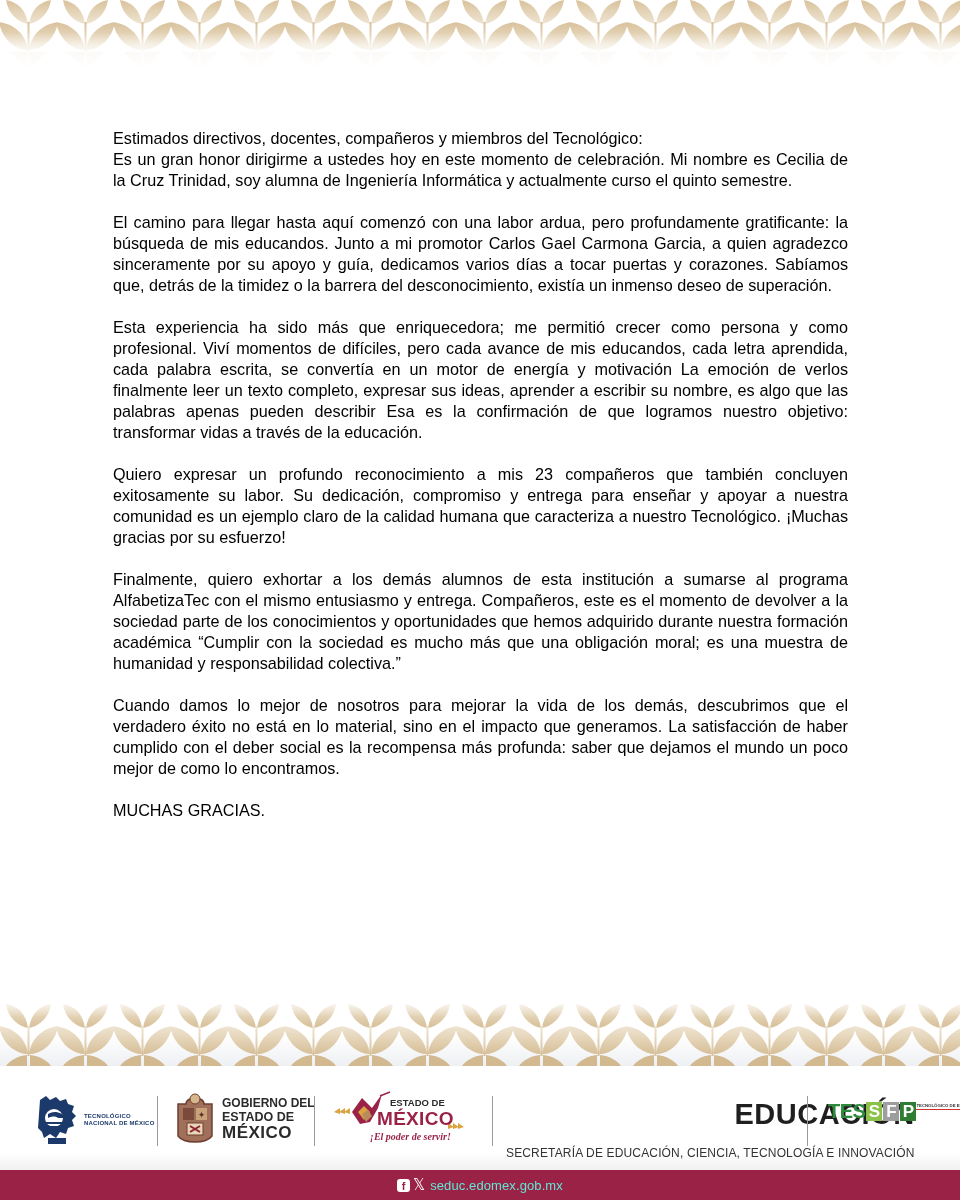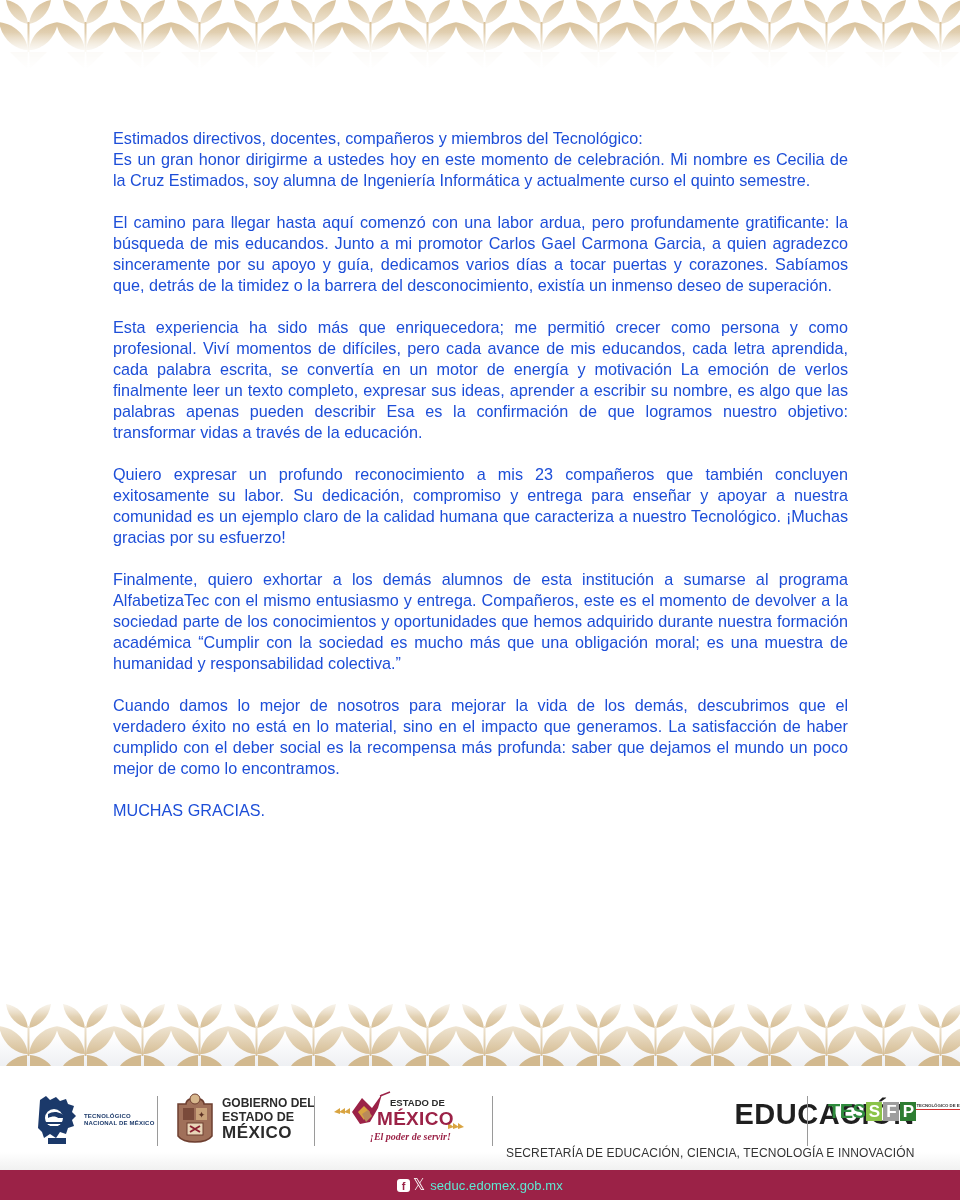--- a/index.html
+++ b/index.html
@@ -12,21 +12,21 @@
       -webkit-mask-image: linear-gradient(to bottom, #000 0%, #000 45%, rgba(0,0,0,0.25) 70%, transparent 100%);
       mask-image: linear-gradient(to bottom, #000 0%, #000 45%, rgba(0,0,0,0.25) 70%, transparent 100%); }
     .leaf-band.bottom { top: 984px; height: 82px;
       -webkit-mask-image: linear-gradient(to top, #000 0%, #000 60%, rgba(0,0,0,0.25) 82%, transparent 100%);
       mask-image: linear-gradient(to top, #000 0%, #000 60%, rgba(0,0,0,0.25) 82%, transparent 100%); }
     .leaf-band.bottom .bg-fade { position:absolute; left:0; right:0; bottom:0; height:30px; background: linear-gradient(to bottom, #ffffff, #eef0f3); }
     .leaf-band svg { position: absolute; left: 0; top: 0; }
 
     
     .letter { position: absolute; left: 113px; top: 128px; width: 735px;
-      font-size: 16.2px; line-height: 21px; color: #1d4ed8; text-align: justify; }
+      font-size: 16.2px; line-height: 21px; color: #000000; text-align: justify; }
     .letter p { margin-bottom: 21px; }
     .letter p.greeting { margin-bottom: 0; text-align: left; }
     .letter p.closing { text-align: left; }
 
     
     .logo-strip { position: absolute; left: 0; top: 1066px; width: 960px; height: 104px; background: #fff; }
     .logo-strip .faint { position:absolute; left:0; right:0; bottom:0; height: 18px; background: linear-gradient(to bottom, #fff, #f1f1f1); }
     .logo { position: absolute; display: flex; align-items: center; }
     .sep { position: absolute; top: 1096px; width: 1px; height: 50px; background: #9a9a9a; }
 
@@ -85,21 +85,21 @@
         <path d="M10 52 C16 58 22 64 27 68 L28 52 Z" fill="#f1ebe0"></path>
         <path d="M47 52 C41 58 35 64 30 68 L29 52 Z" fill="#f1ebe0"></path>
       </pattern>
     </defs>
     <rect x="0" y="0" width="960" height="72" fill="url(#leafTop)"></rect>
   </svg>
 </div>
 
 <div class="letter">
   <p class="greeting">Estimados directivos, docentes, compañeros y miembros del Tecnológico:</p>
-  <p>Es un gran honor dirigirme a ustedes hoy en este momento de celebración. Mi nombre es Cecilia de la Cruz Estimados, soy alumna de Ingeniería Informática y actualmente curso el quinto semestre.</p>
+  <p>Es un gran honor dirigirme a ustedes hoy en este momento de celebración. Mi nombre es Cecilia de la Cruz Trinidad, soy alumna de Ingeniería Informática y actualmente curso el quinto semestre.</p>
   <p>El camino para llegar hasta aquí comenzó con una labor ardua, pero profundamente gratificante: la búsqueda de mis educandos. Junto a mi promotor Carlos Gael Carmona Garcia, a quien agradezco sinceramente por su apoyo y guía, dedicamos varios días a tocar puertas y corazones. Sabíamos que, detrás de la timidez o la barrera del desconocimiento, existía un inmenso deseo de superación.</p>
   <p>Esta experiencia ha sido más que enriquecedora; me permitió crecer como persona y como profesional. Viví momentos de difíciles, pero cada avance de mis educandos, cada letra aprendida, cada palabra escrita, se convertía en un motor de energía y motivación La emoción de verlos finalmente leer un texto completo, expresar sus ideas, aprender a escribir su nombre, es algo que las palabras apenas pueden describir Esa es la confirmación de que logramos nuestro objetivo: transformar vidas a través de la educación.</p>
   <p>Quiero expresar un profundo reconocimiento a mis 23 compañeros que también concluyen exitosamente su labor. Su dedicación, compromiso y entrega para enseñar y apoyar a nuestra comunidad es un ejemplo claro de la calidad humana que caracteriza a nuestro Tecnológico. ¡Muchas gracias por su esfuerzo!</p>
   <p>Finalmente, quiero exhortar a los demás alumnos de esta institución a sumarse al programa AlfabetizaTec con el mismo entusiasmo y entrega. Compañeros, este es el momento de devolver a la sociedad parte de los conocimientos y oportunidades que hemos adquirido durante nuestra formación académica “Cumplir con la sociedad es mucho más que una obligación moral; es una muestra de humanidad y responsabilidad colectiva.”</p>
   <p>Cuando damos lo mejor de nosotros para mejorar la vida de los demás, descubrimos que el verdadero éxito no está en lo material, sino en el impacto que generamos. La satisfacción de haber cumplido con el deber social es la recompensa más profunda: saber que dejamos el mundo un poco mejor de como lo encontramos.</p>
   <p class="closing">MUCHAS GRACIAS.</p>
 </div>
 
 <div class="leaf-band bottom">
   <div class="bg-fade"></div>

